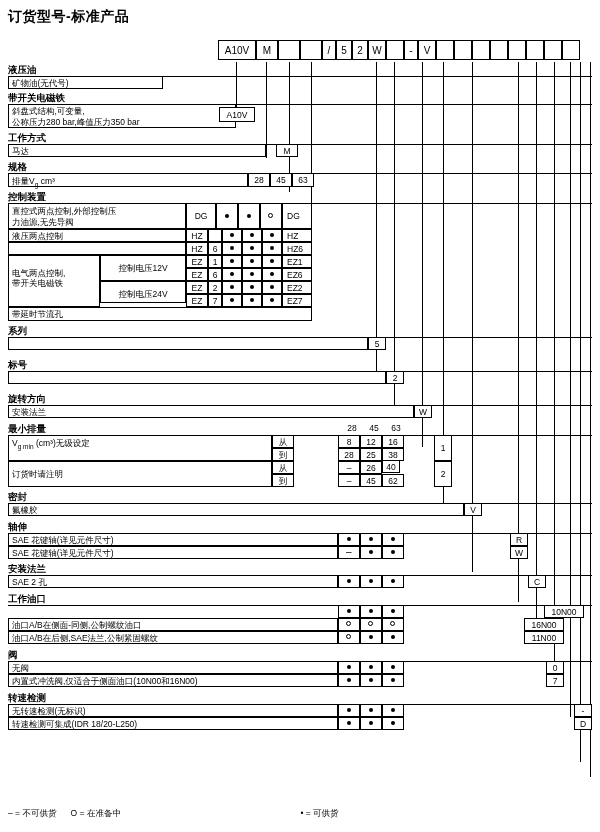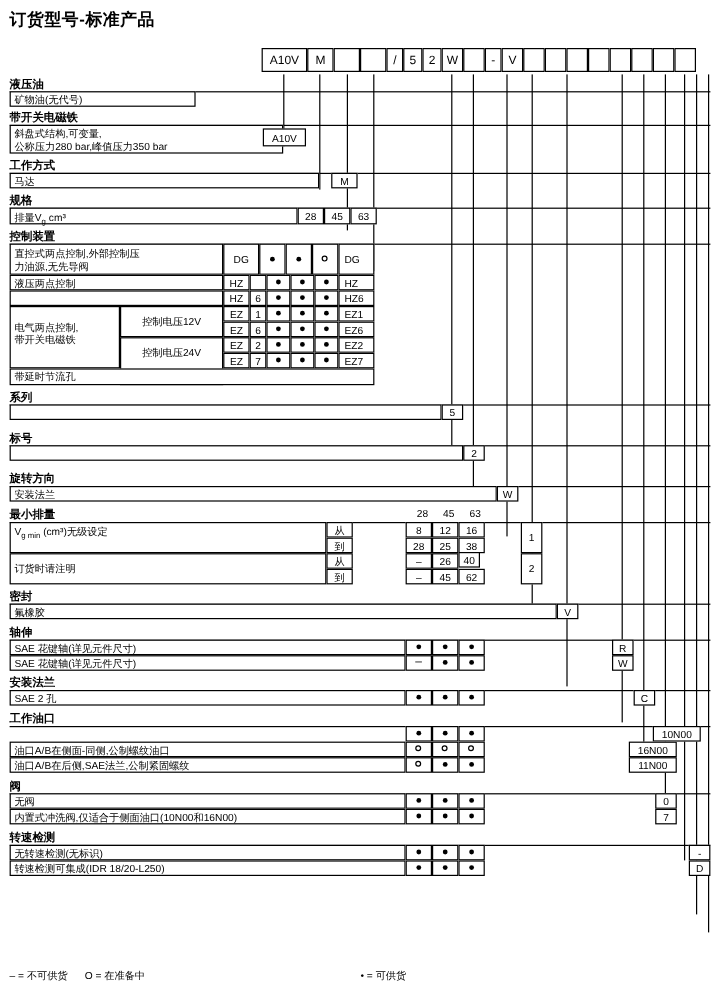--- a/index.html
+++ b/index.html
@@ -169,21 +169,21 @@
     <div class="dot" style="left:222px;top:184px;"></div>
     <div class="dot" style="left:242px;top:184px;"></div>
     <div class="dot" style="left:262px;top:184px;"></div>
     <div class="box-text" style="left:274px;top:180px;width:30px;height:13px;line-height:12px;text-align:left;padding-left:4px;">HZ6</div>
 
     <div class="box" style="left:0px;top:193px;width:92px;height:52px;">
       <div class="row-label" style="left:3px;top:12px;">电气两点控制,</div>
       <div class="row-label" style="left:3px;top:22px;text-align:center;">带开关电磁铁</div>
     </div>
     <div class="box-text" style="left:92px;top:193px;width:86px;height:26px;line-height:25px;">控制电压12V</div>
-    <div class="box-text" style="left:92px;top:219px;width:86px;height:40px;line-height:25px;">控制电压24V</div>
+    <div class="box-text" style="left:92px;top:219px;width:86px;height:22px;line-height:25px;">控制电压24V</div>
 
     <div class="box-text" style="left:178px;top:193px;width:22px;height:13px;line-height:12px;">EZ</div>
     <div class="box-text" style="left:200px;top:193px;width:14px;height:13px;line-height:12px;">1</div>
     <div class="box" style="left:214px;top:193px;width:20px;height:13px;"></div>
     <div class="box" style="left:234px;top:193px;width:20px;height:13px;"></div>
     <div class="box" style="left:254px;top:193px;width:20px;height:13px;"></div>
     <div class="dot" style="left:222px;top:197px;"></div>
     <div class="dot" style="left:242px;top:197px;"></div>
     <div class="dot" style="left:262px;top:197px;"></div>
     <div class="box-text" style="left:274px;top:193px;width:30px;height:13px;line-height:12px;text-align:left;padding-left:4px;">EZ1</div>

